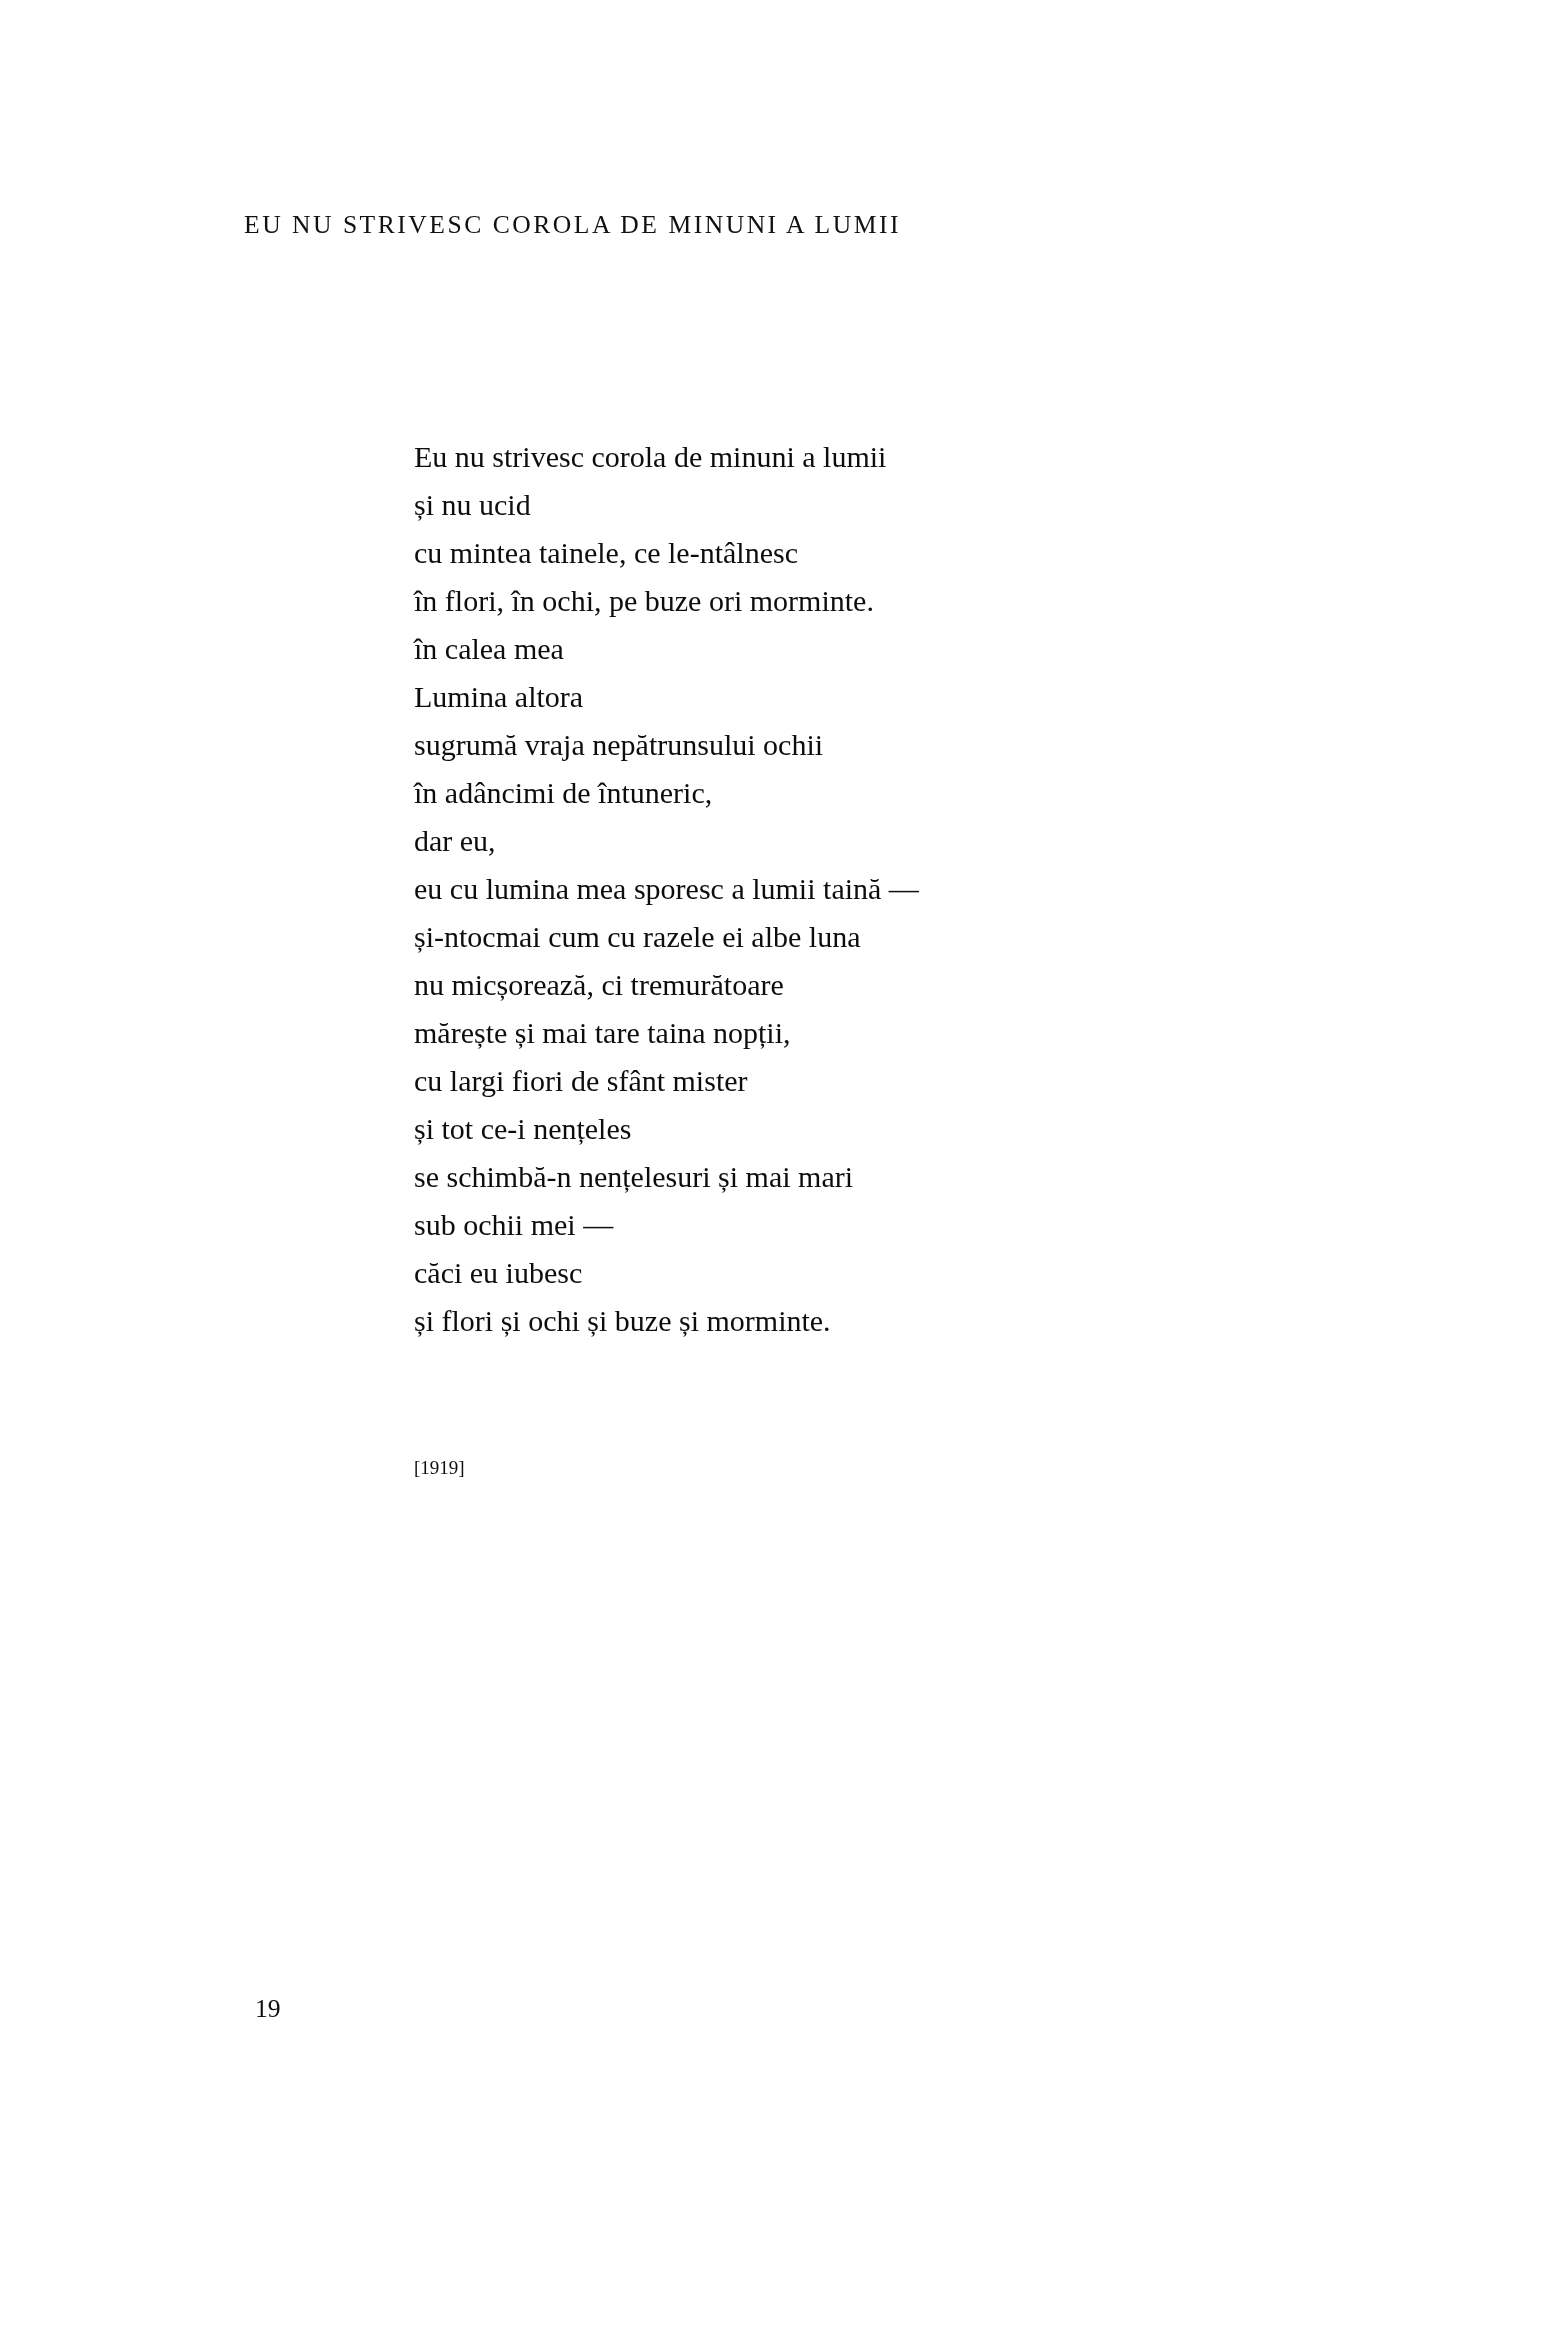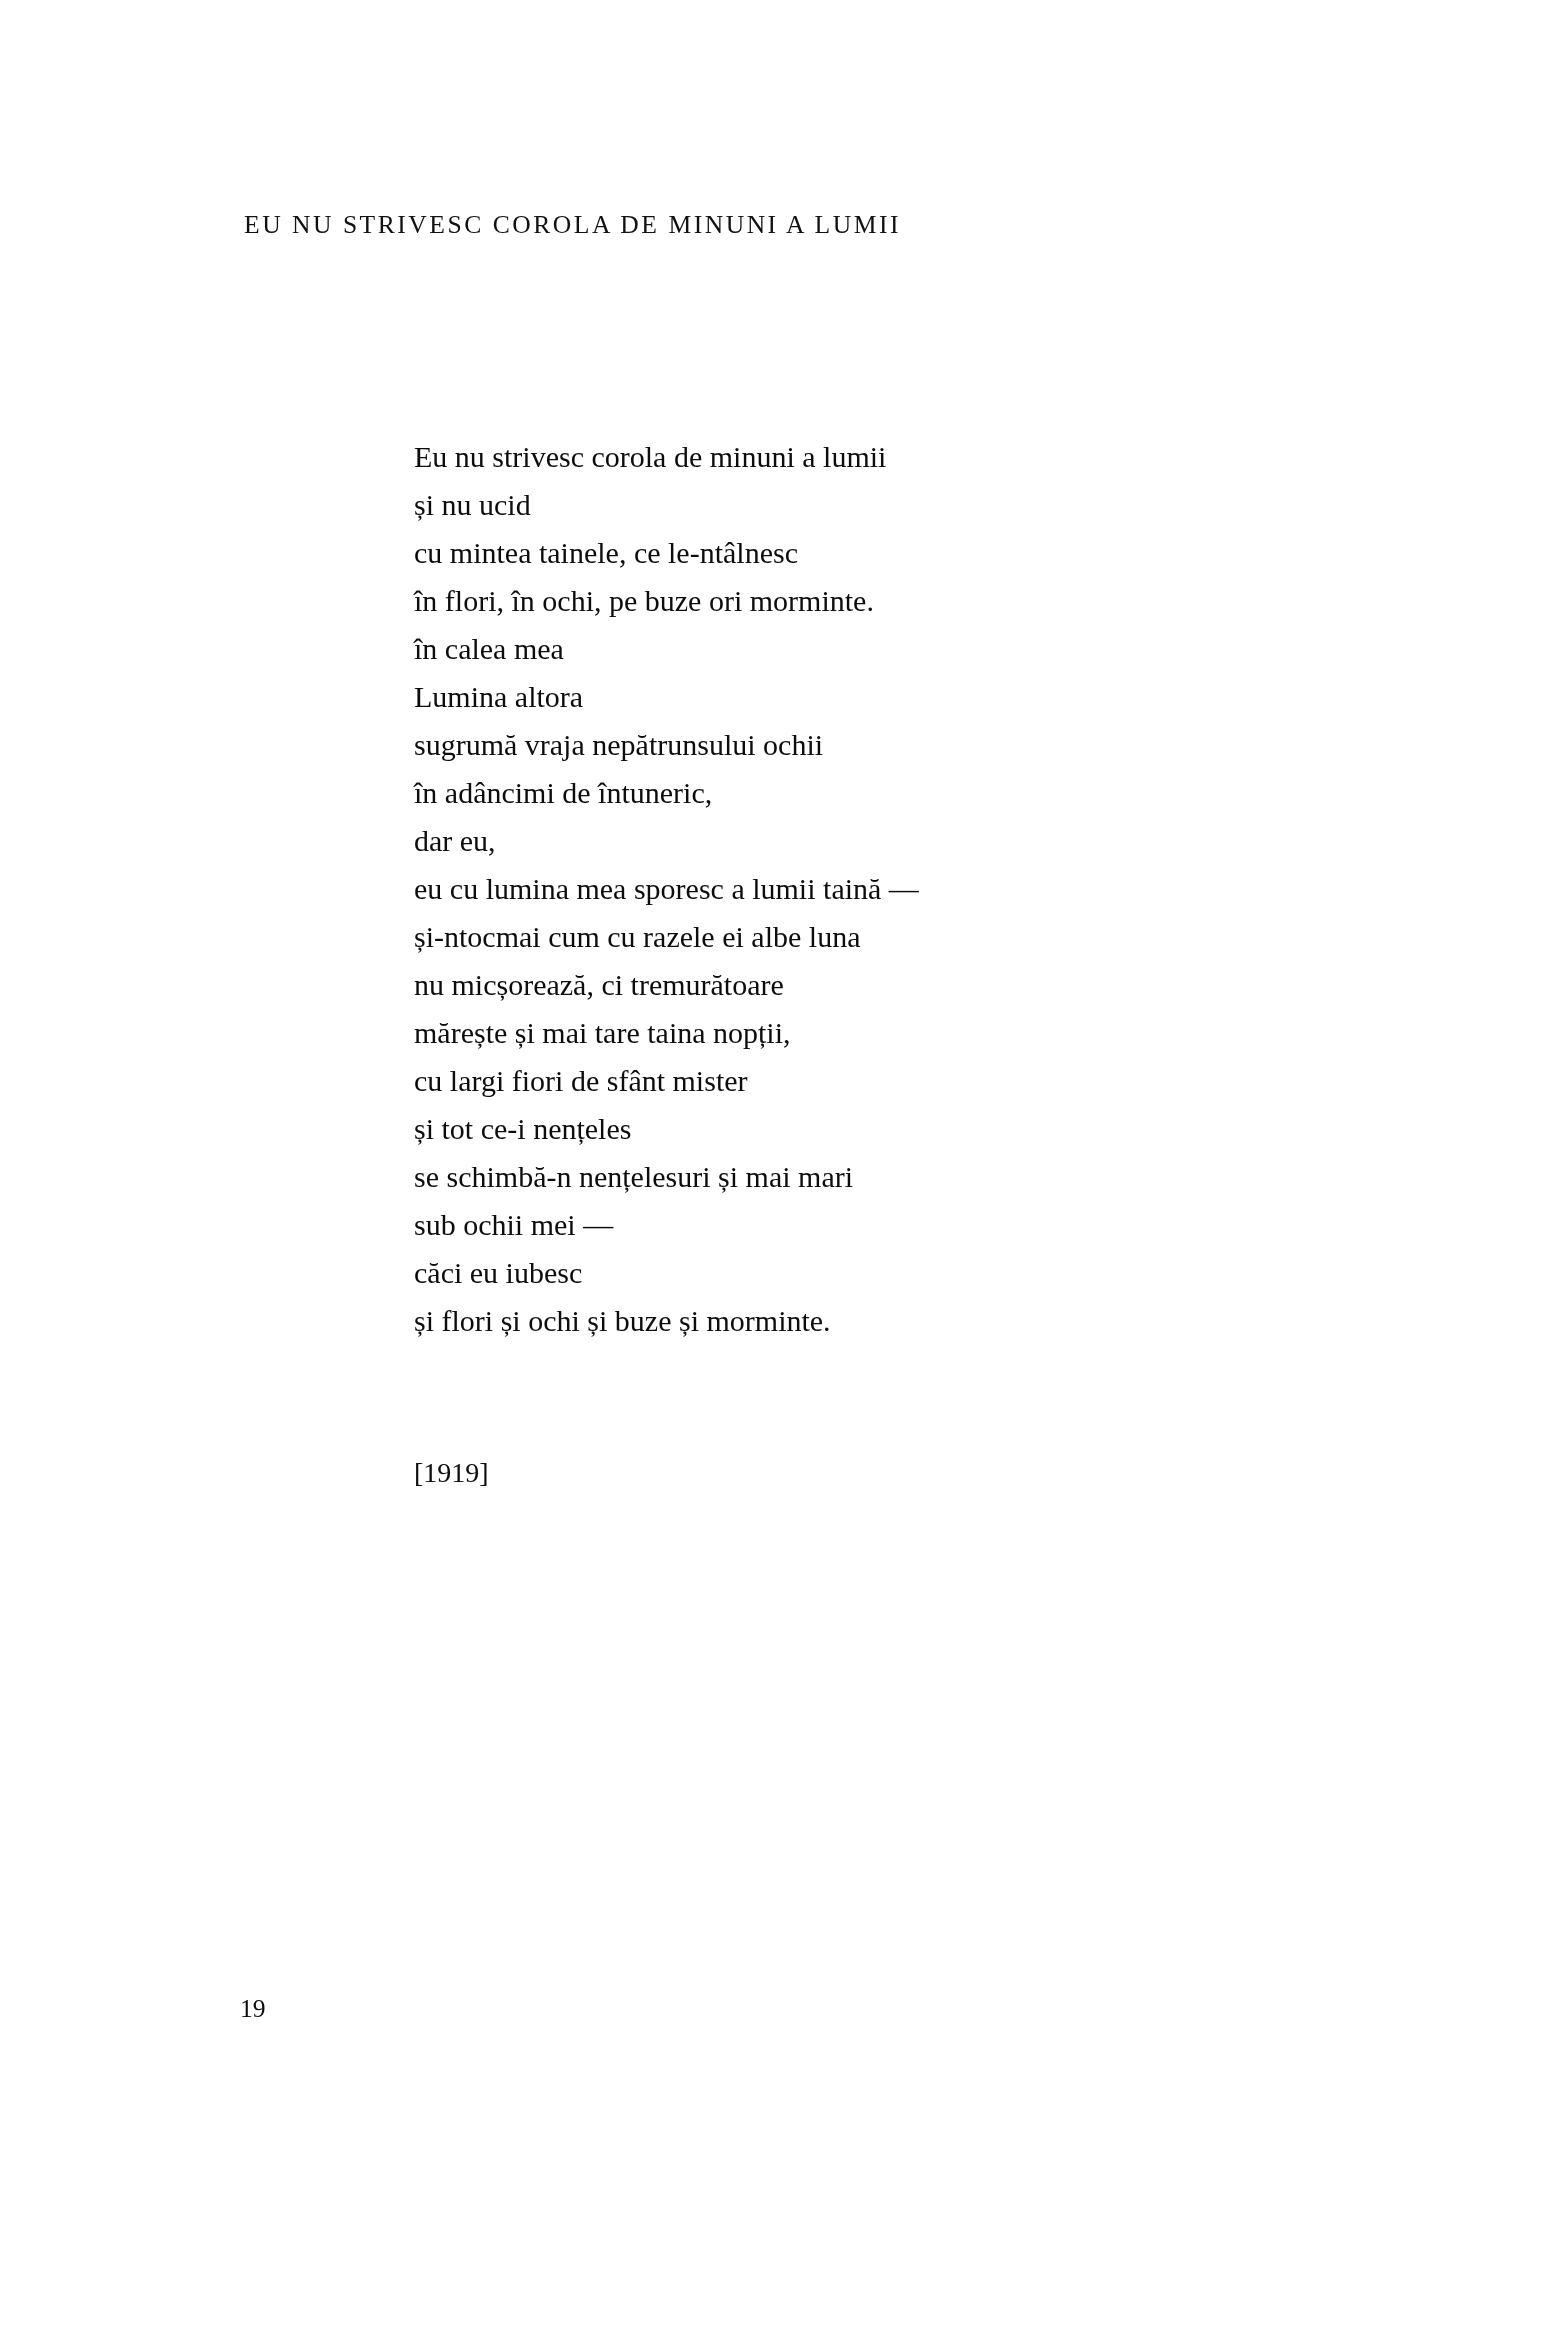--- a/index.html
+++ b/index.html
@@ -40,26 +40,26 @@
     font-size: 30px;
     line-height: 48px;
     color: #0d0d0d;
     white-space: pre;
   }
   .poem-date {
     position: absolute;
     left: 414px;
     top: 1457px;
     font-family: "Liberation Serif", serif;
-    font-size: 28px;
+    font-size: 19px;
     color: #0d0d0d;
   }
   .folio {
     position: absolute;
-    left: 240px;
+    left: 255px;
     top: 1994px;
     font-family: "Liberation Serif", serif;
     font-size: 25.6px;
     color: #0d0d0d;
   }
 </style>
 </head>
 <body>
 
 <div class="page">

